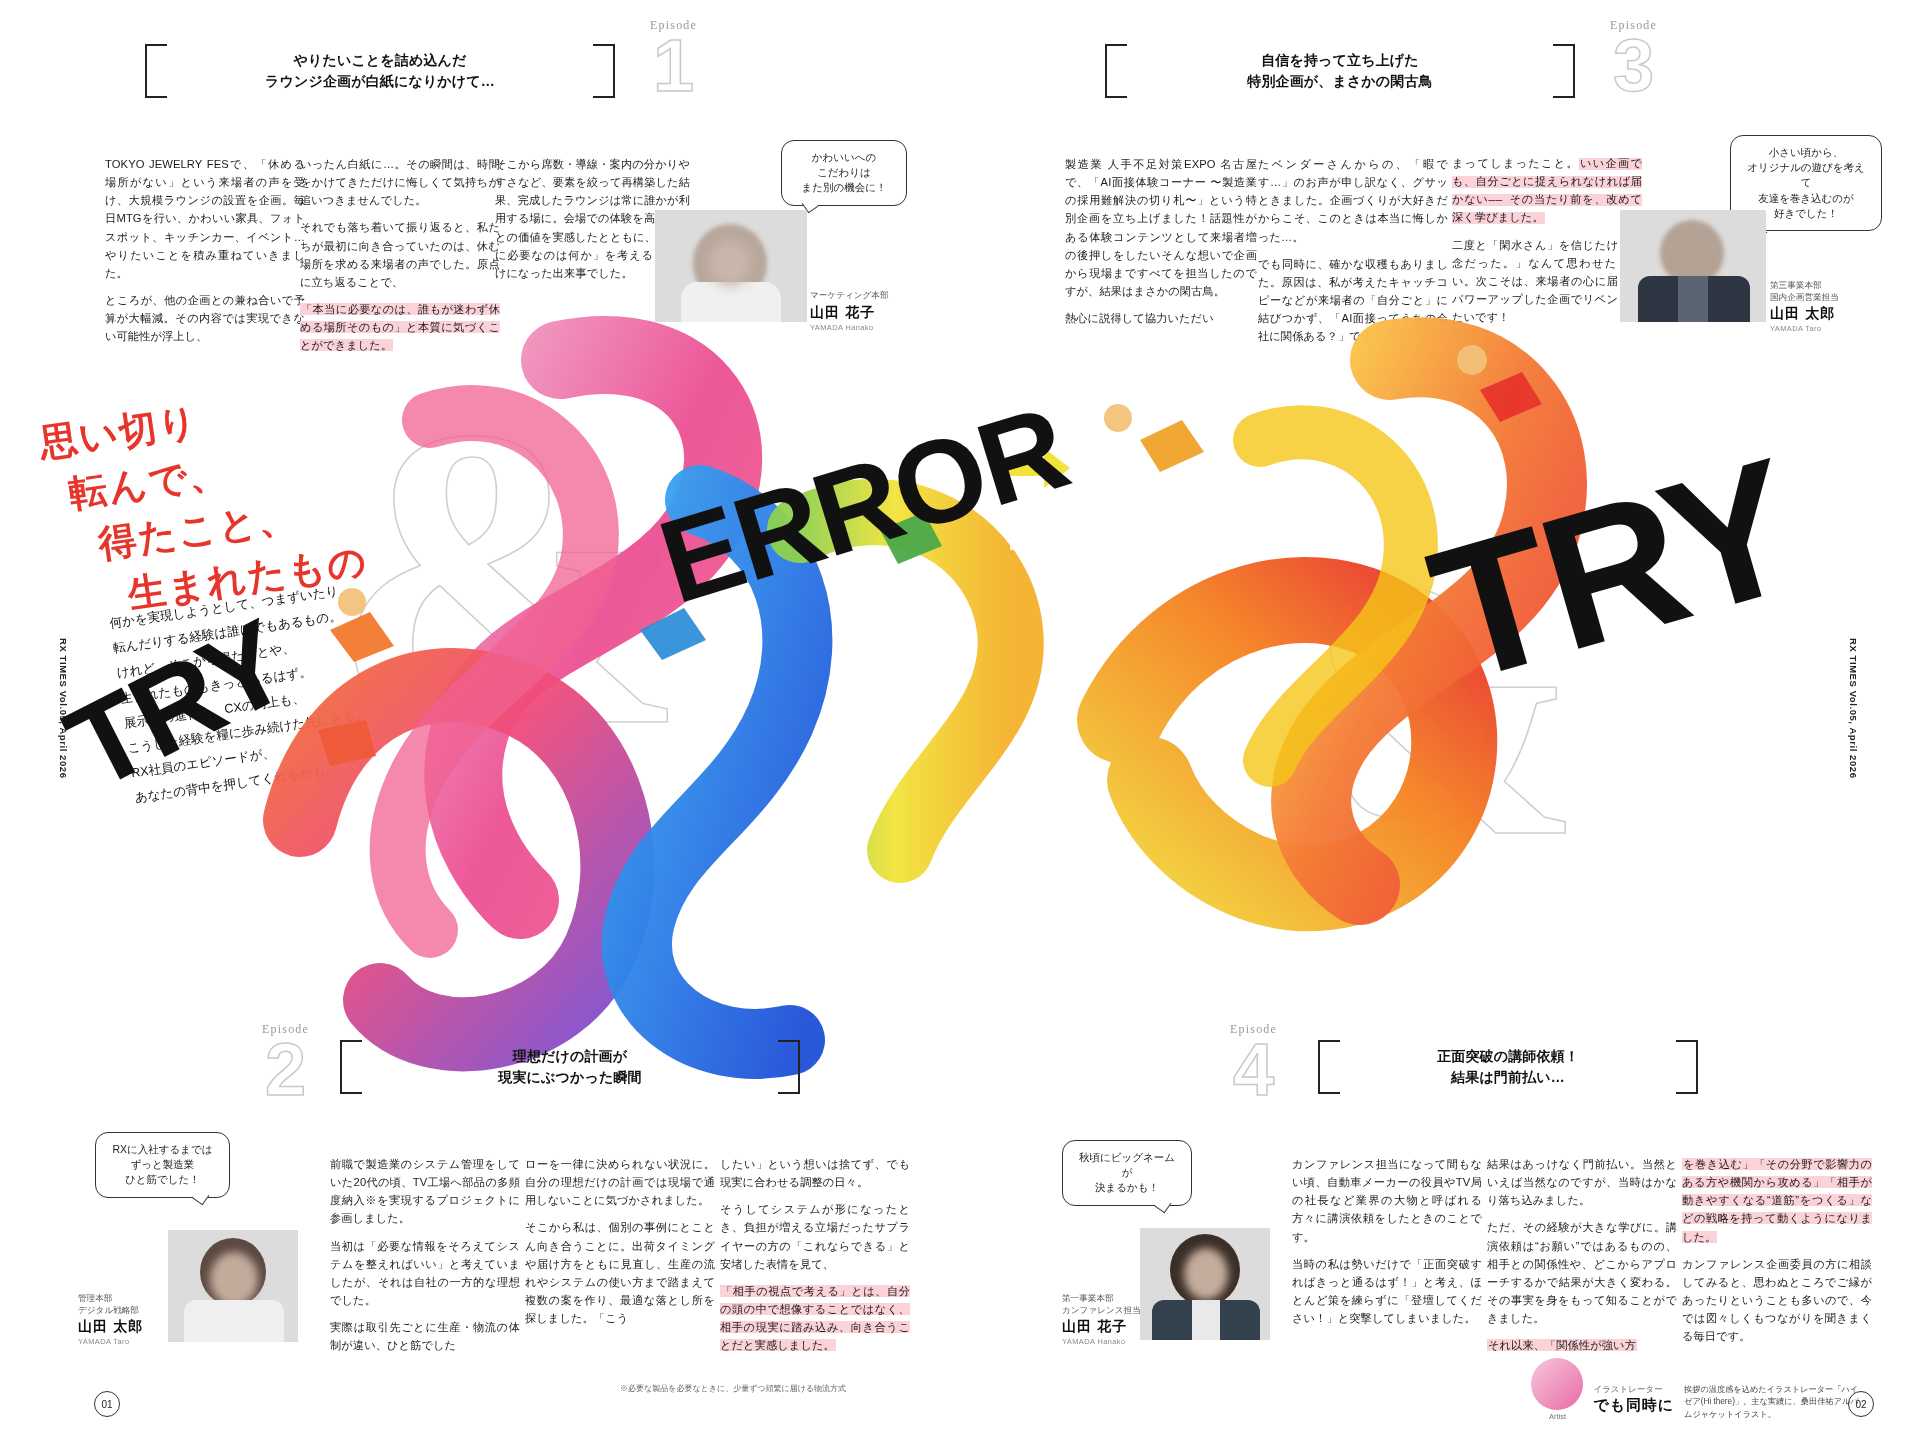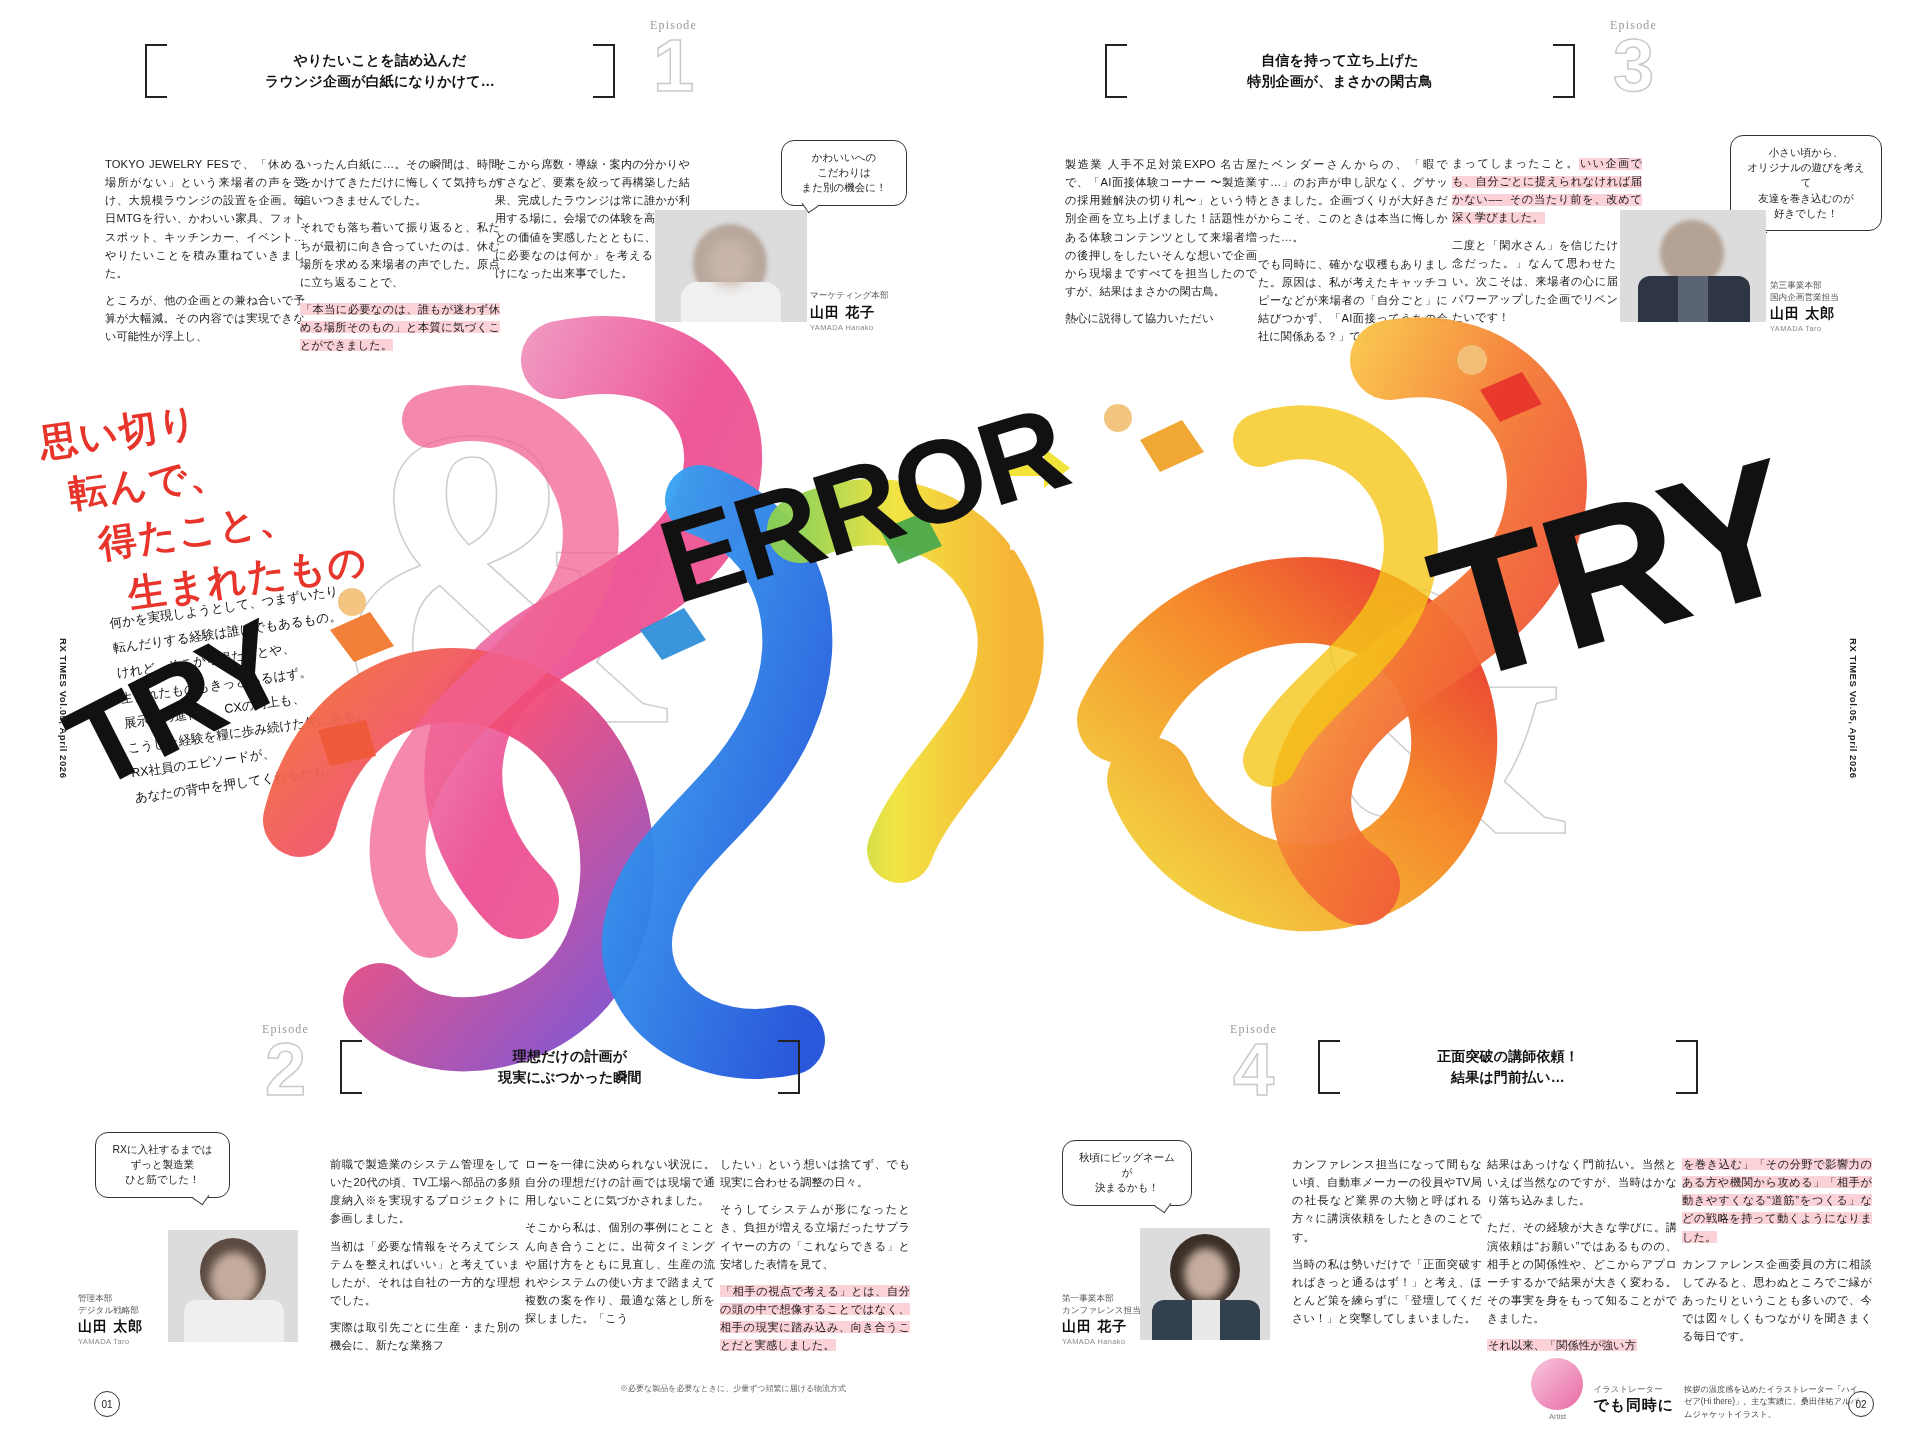--- a/index.html
+++ b/index.html
@@ -369,21 +369,21 @@
   <div class="p-caption" style="position:absolute; left:78px; top:1288px; width:120px;">
     <div class="p-dept" style="white-space:pre-line">管理本部
 デジタル戦略部</div>
     <div class="p-name">山田 太郎</div>
     <div class="p-roman">YAMADA Taro</div>
   </div>
 
   <div style="position:absolute; left:330px; top:1155px; width:190px;" class="col-text">
     <p>前職で製造業のシステム管理をしていた20代の頃、TV工場へ部品の多頻度納入※を実現するプロジェクトに参画しました。</p>
     <p>当初は「必要な情報をそろえてシステムを整えればいい」と考えていましたが、それは自社の一方的な理想でした。</p>
-    <p>実際は取引先ごとに生産・また別の機会に、新たな業務フ</p>
+    <p>実際は取引先ごとに生産・物流の体制が違い、ひと筋でした</p>
   </div>
   <div style="position:absolute; left:525px; top:1155px; width:190px;" class="col-text">
     <p>ローを一律に決められない状況に。自分の理想だけの計画では現場で通用しないことに気づかされました。</p>
     <p>そこから私は、個別の事例にとことん向き合うことに。出荷タイミングや届け方をともに見直し、生産の流れやシステムの使い方まで踏まえて複数の案を作り、最適な落とし所を探しました。「こう</p>
   </div>
   <div style="position:absolute; left:720px; top:1155px; width:190px;" class="col-text">
     <p>したい」という想いは捨てず、でも現実に合わせる調整の日々。</p>
     <p>そうしてシステムが形になったとき、負担が増える立場だったサプライヤーの方の「これならできる」と安堵した表情を見て、</p>
     <p><span class="mk-pink">「相手の視点で考える」とは、自分の頭の中で想像することではなく、相手の現実に踏み込み、向き合うことだと実感しました。</span></p>
   </div>

